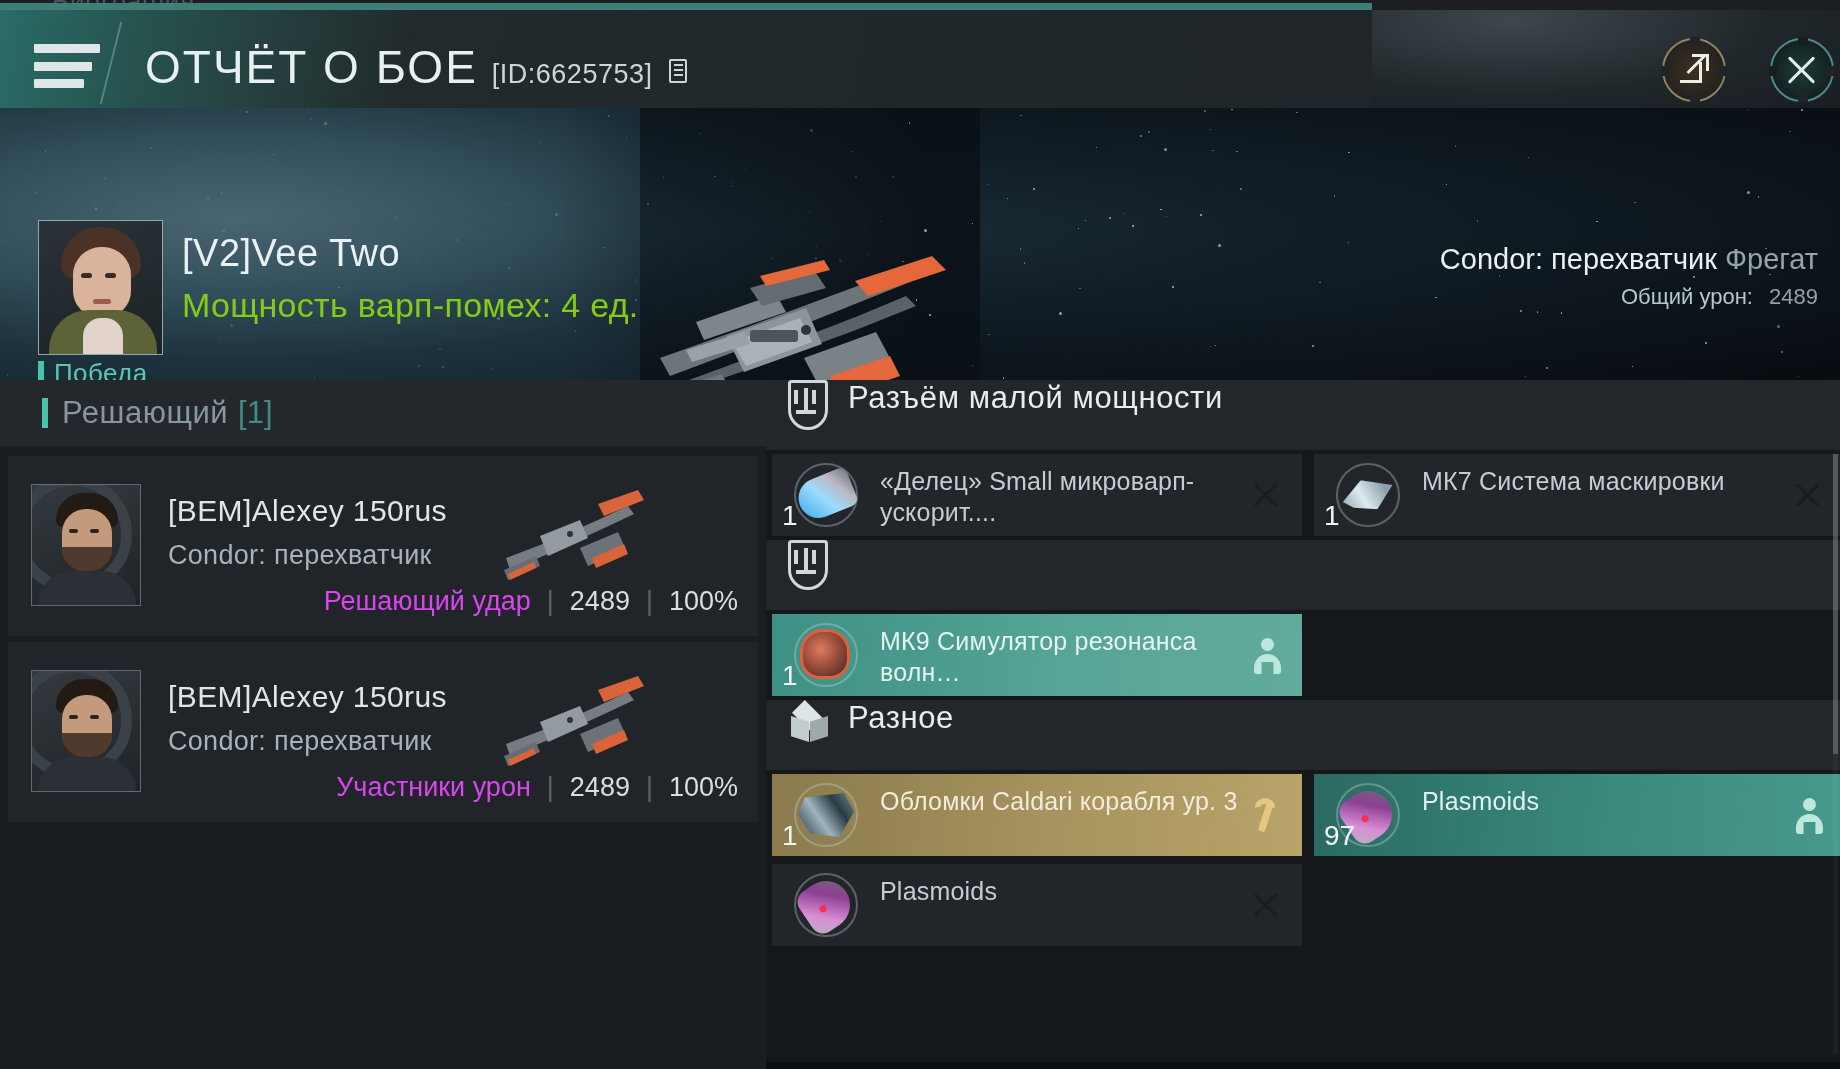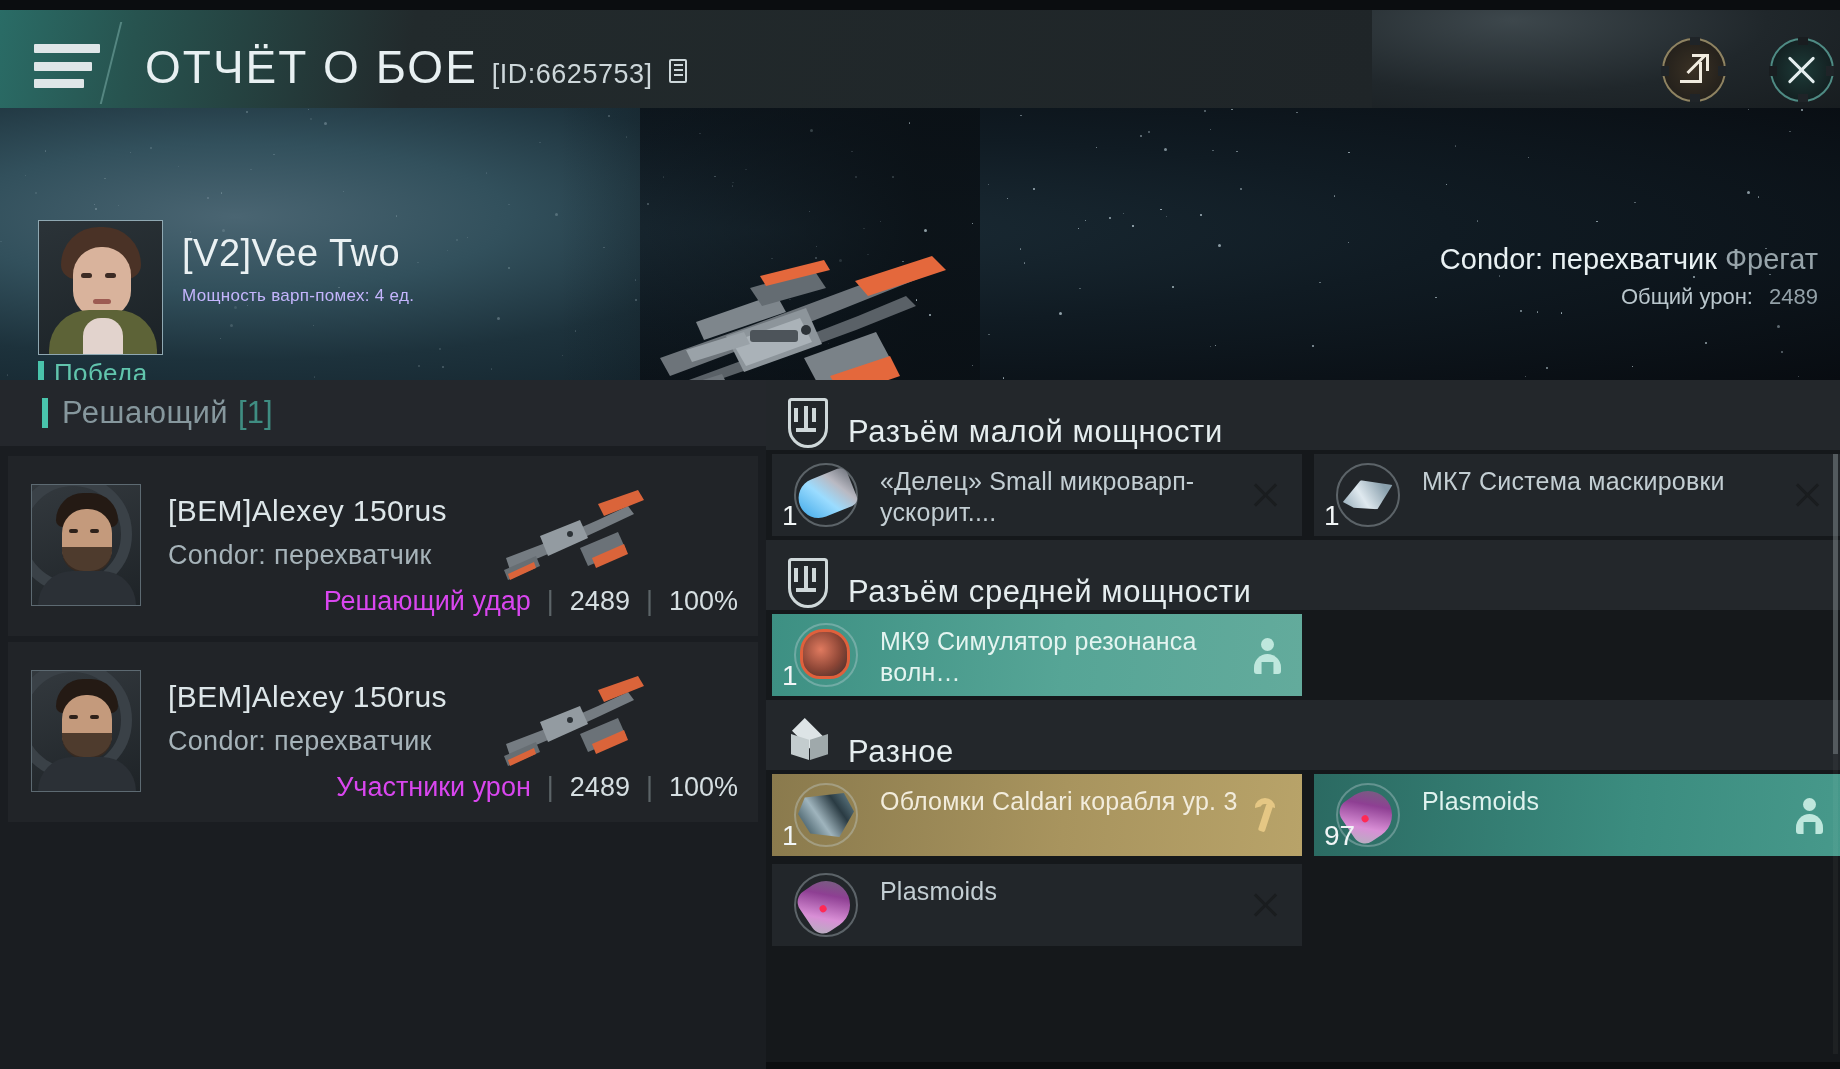--- a/index.html
+++ b/index.html
@@ -90,21 +90,21 @@
   .avatar .eyeL { left:42px; } .avatar .eyeR { left:66px; }
   .avatar .mouth { position:absolute; left:54px; top:78px; width:18px; height:5px;
     background:#9d5b52; border-radius:4px; }
   .avatar .body { position:absolute; left:10px; bottom:0; width:108px; height:44px;
     background:#5d6337; border-radius:40px 40px 0 0; }
   .avatar .shirt { position:absolute; left:44px; bottom:0; width:40px; height:36px;
     background:#e2d3cd; border-radius:18px 18px 0 0; }
 
   .pilot-name { position:absolute; left:182px; top:124px; font-size:38px; color:#eaf1f3;
     letter-spacing:.5px; z-index:4; white-space:nowrap; }
-  .pilot-sub { position:absolute; left:182px; top:178px; font-size:17px; color:#c4b5fd;
+  .pilot-sub { position:absolute; left:182px; top:178px; font-size:34px; color:#84cc16;
     letter-spacing:.3px; z-index:4; white-space:nowrap; }
 
   .result-left { position:absolute; left:38px; top:250px; z-index:4; display:flex;
     align-items:center; gap:10px; }
   .result-left .bar { width:6px; height:26px; background:#49c4ac; }
   .result-left .txt { font-size:26px; color:#61c5ad; letter-spacing:.4px; }
 
   .ship-art { position:absolute; left:600px; top:118px; width:360px; height:220px; z-index:3; }
 
   .ship-line { position:absolute; right:22px; top:135px; z-index:4; font-size:29px;
@@ -160,21 +160,21 @@
   .prow .pstat .sep { color:#5c6468; }
   .prow .pstat .num { color:#d6dfe2; }
   .prow .pstat .pct { color:#d6dfe2; }
   .prow .pship-art { position:absolute; right:110px; top:22px; width:160px; height:120px;
     opacity:.95; }
 
   
   .fitting { position:absolute; left:766px; top:0; width:1074px; height:689px;
     background:#15181b; overflow:hidden; }
   .sec-head { position:absolute; left:0; width:1074px; height:70px; background:#23272b;
-    display:flex; align-items:flex-end; }
+    display:flex; align-items:flex-start; }
   .sec-head .ic { margin-left:22px; width:44px; height:52px; position:relative; }
   .shield-ic { border:3px solid #cfd8da; border-radius:4px 4px 22px 22px;
     width:40px; height:50px; }
   .shield-ic:before { content:""; position:absolute; left:16px; top:8px; width:4px; height:26px;
     background:#cfd8da; }
   .shield-ic:after { content:""; position:absolute; left:6px; top:10px; width:4px; height:14px;
     background:#cfd8da; box-shadow:18px 0 0 0 #cfd8da, -0px 16px 0 0 transparent; }
   .shield-wing { position:absolute; left:8px; top:30px; width:20px; height:4px; background:#cfd8da; }
   .cube-ic { width:44px; height:50px; position:relative; }
   .cube-ic .top { position:absolute; left:6px; top:2px; width:30px; height:30px;
@@ -242,20 +242,24 @@
   .scroll-thumb { position:absolute; right:2px; top:74px; width:5px; height:300px;
     background:rgba(190,205,210,.28); }
   .bottom-edge { position:absolute; left:766px; bottom:0; width:1074px; height:7px;
     background:#0c0e10; }
 </style>
 </head>
 <body>
 
 <div id="app">
 
+  <div class="top-sliver">
+    <div class="ghost">Биография</div>
+    <div class="tealbar"></div>
+  </div>
 
   <div class="header">
     <div class="hamburger">
       <i></i>
         <i></i>
         <i></i>
     </div>
     <div class="header-divider"></div>
     <div class="hdr-title">
       <span class="main">ОТЧЁТ О БОЕ</span>
@@ -597,21 +601,20 @@
             <div class="act">
               <div class="x-small"></div>
             </div>
           </div>
           <div class="sec-head" style="top: 160px;">
             <div class="ic">
               <div class="shield-ic">
                 <div class="shield-wing"></div>
               </div>
             </div>
-            <span class="lbl">Разъём средней мощности</span>
           </div>
           <div class="slot teal" style="left: 6px; top: 234px; width: 530px;">
             <span class="qty">1</span>
             <div class="icn">
               <div class="ring"></div>
               <div class="art-sim"></div>
             </div>
             <div class="nm">МК9 Симулятор резонанса волн…</div>
             <div class="act">
               <div class="person-ic">

